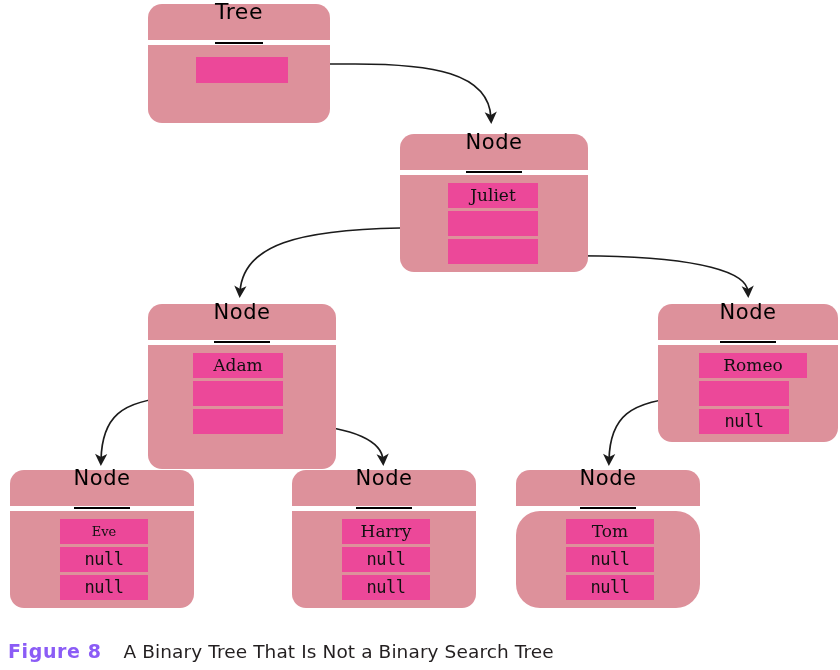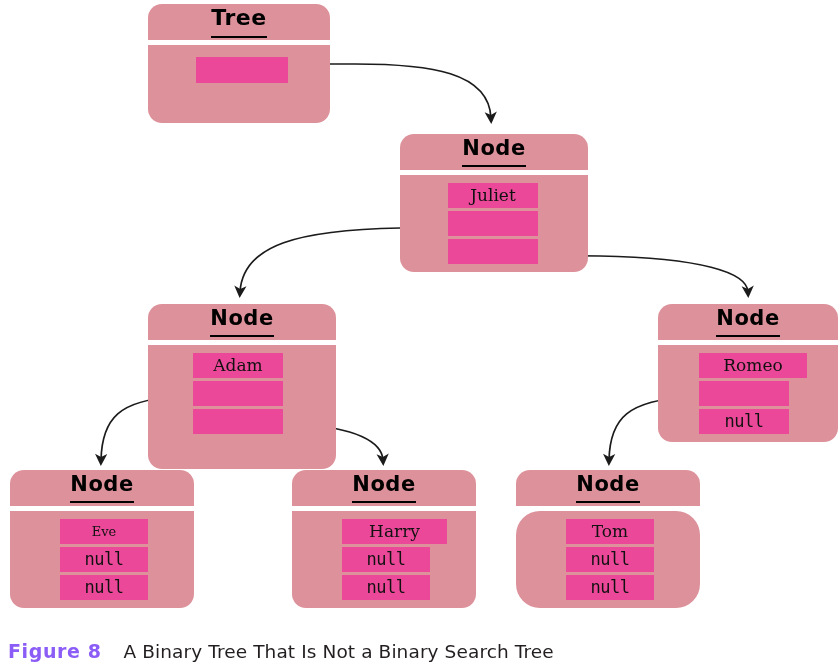--- a/index.html
+++ b/index.html
@@ -18,26 +18,26 @@
   
   .box{position:absolute;}
   .box-head{
     position:absolute;left:0;top:0;
     background:#dd919b;
     border-radius:14px 14px 0 0;
     display:flex;align-items:center;justify-content:center;
   }
   .box-head .title{
     font-family:"DejaVu Sans", sans-serif;
-    font-weight:bold;
+    font-weight:normal;
     color:#000000;
     letter-spacing:.5px;
     border-bottom:2.5px solid #000;
     line-height:1.05;
-    padding-bottom:6px;
+    padding-bottom:18px;
   }
   .box-body{
     position:absolute;left:0;
     background:#dd919b;
     border-radius:0 0 14px 14px;
   }
   .field{
     position:absolute;
     background:#ec4899;
     box-sizing:border-box;
@@ -170,21 +170,21 @@
           <div class="field mono" style="left: 50px; top: 64px; width: 88px; height: 25px;">
             <span style="font-size: 17px; line-height: 25px;">null</span>
           </div>
         </div>
       </div>
       <div class="box" style="left: 292px; top: 470px; width: 184px; height: 138px;">
         <div class="box-head" style="width: 184px; height: 36px;">
           <span class="title" style="font-size: 21px;">Node</span>
         </div>
         <div class="box-body" style="top: 41px; width: 184px; height: 97px;">
-          <div class="field serif" style="left: 50px; top: 8px; width: 105px; height: 25px;">
+          <div class="field serif" style="left: 50px; top: 8px; width: 88px; height: 25px;">
             <span style="font-size: 17px; line-height: 25px;">Harry</span>
           </div>
           <div class="field mono" style="left: 50px; top: 36px; width: 88px; height: 25px;">
             <span style="font-size: 17px; line-height: 25px;">null</span>
           </div>
           <div class="field mono" style="left: 50px; top: 64px; width: 88px; height: 25px;">
             <span style="font-size: 17px; line-height: 25px;">null</span>
           </div>
         </div>
       </div>

